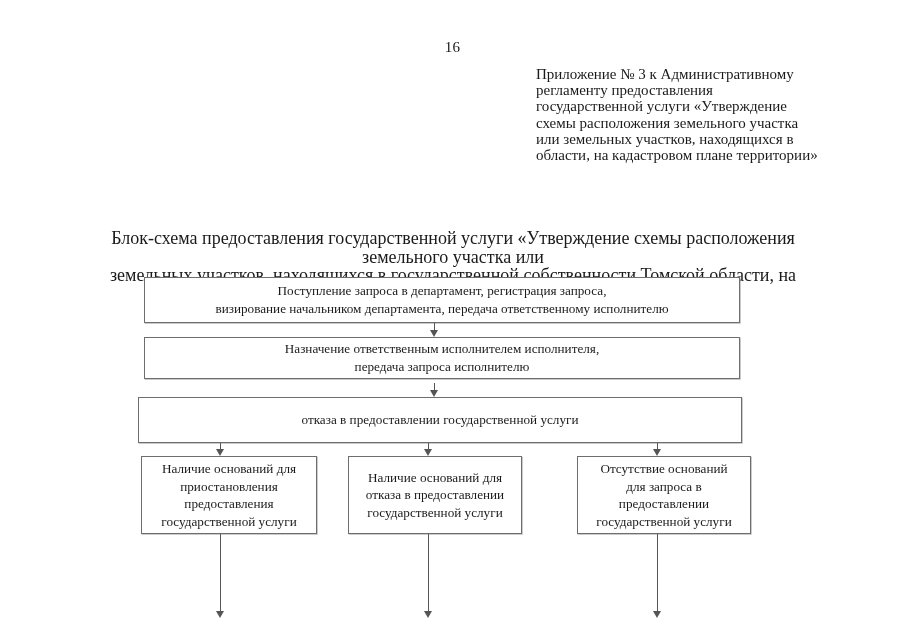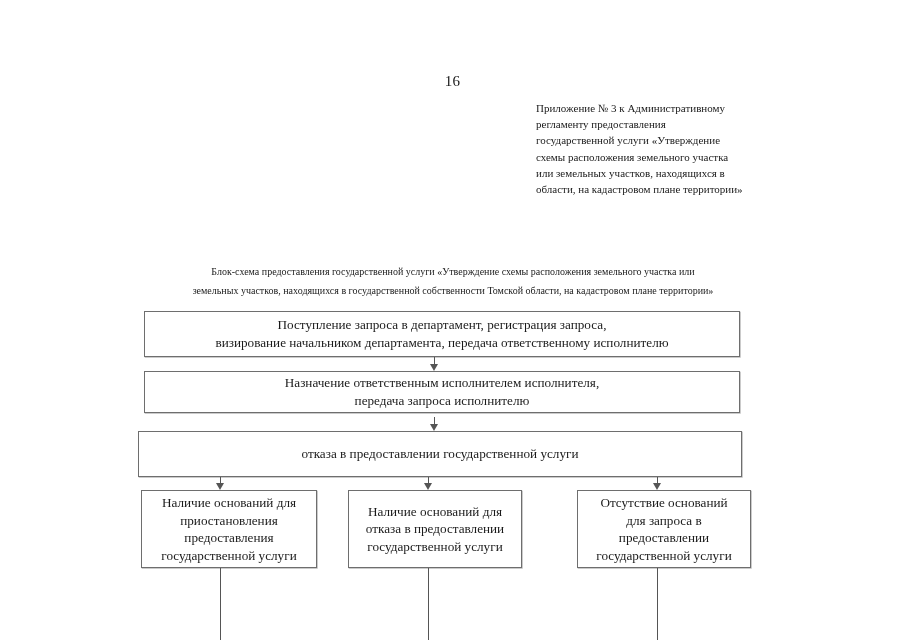--- a/index.html
+++ b/index.html
@@ -13,54 +13,53 @@
     position: relative;
     overflow: hidden;
     font-family: "Liberation Serif", "DejaVu Serif", serif;
     color: #1a1a1a;
     -webkit-font-smoothing: antialiased;
   }
 
   .page {
     position: absolute;
     inset: 0;
-    margin-top: 34px;
   }
 
   
   .page-number {
     position: absolute;
     top: 38px;
     left: 0;
     width: 905px;
     text-align: center;
     font-size: 15px;
     line-height: 18px;
     letter-spacing: 0.2px;
   }
 
   
   .appendix-block {
     position: absolute;
     top: 66px;
     left: 536px;
     width: 286px;
-    font-size: 11px;
+    font-size: 15px;
     line-height: 16.2px;
     text-align: left;
   }
   .appendix-block div { white-space: pre; }
 
   
   .chart-title {
     position: absolute;
     top: 229px;
     left: 78px;
     width: 750px;
-    font-size: 10px;
+    font-size: 18px;
     line-height: 18.5px;
     text-align: center;
   }
   .chart-title .l1 { text-indent: 0; }
 
   
   .flow {
     position: absolute;
     inset: 0;
   }

